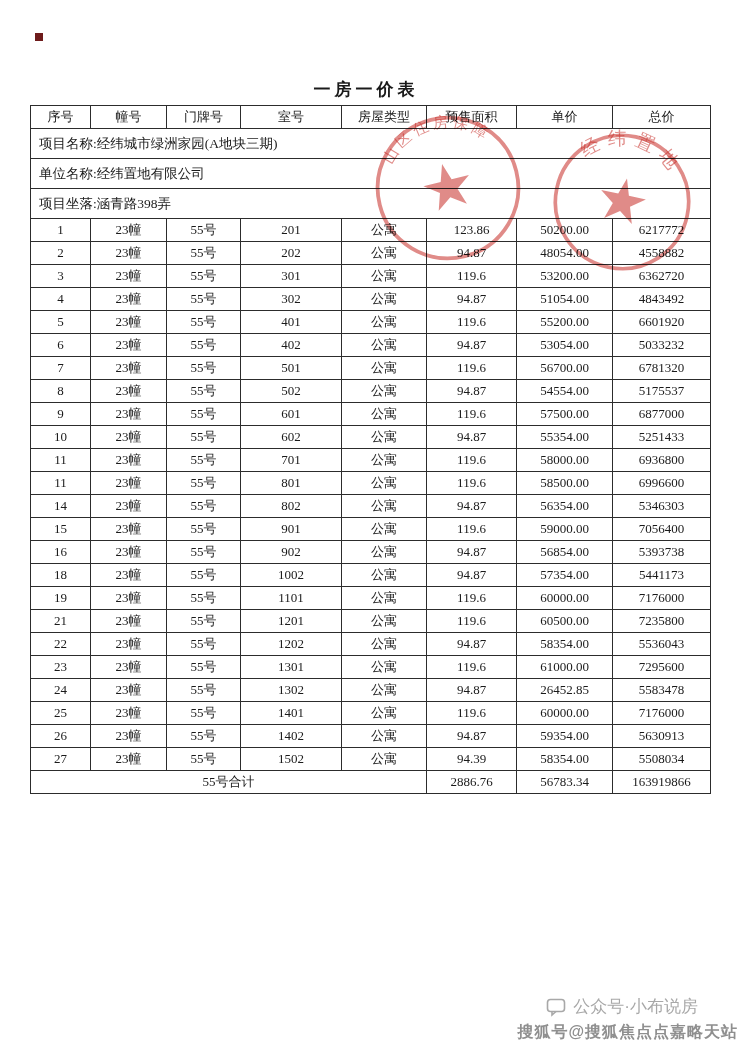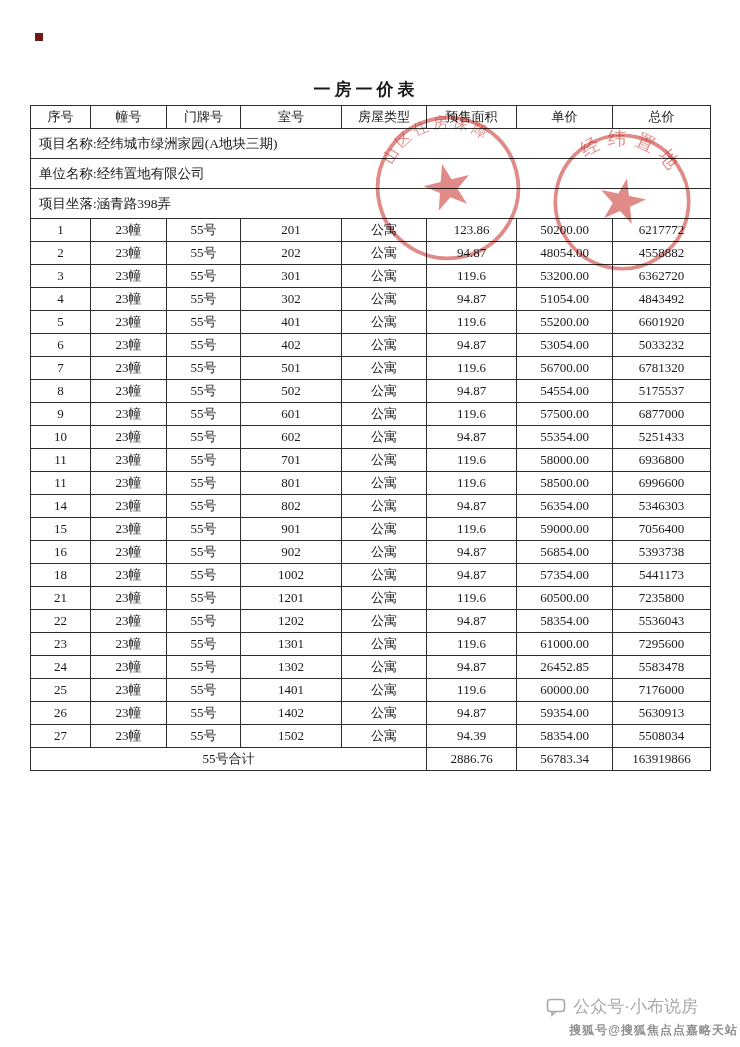--- a/index.html
+++ b/index.html
@@ -51,21 +51,21 @@
   
   .brand {
     position:absolute; top:995px; right:42px;
     display:flex; align-items:center; gap:7px;
     color:#a8a8a8; font-size:17px;
     font-family:"Liberation Sans","DejaVu Sans",sans-serif;
   }
   .brand svg { display:block; }
   .watermark {
     position:absolute; top:1022px; right:2px;
-    color:#8f8f8f; font-size:12px; font-weight:bold;
+    color:#8f8f8f; font-size:16px; font-weight:bold;
     font-family:"Liberation Sans","DejaVu Sans",sans-serif;
     letter-spacing:1px;
   }
 </style>
 </head>
 <body>
 
 <div class="corner-mark"></div>
 
 <div class="doc-title">一房一价表</div>
@@ -259,20 +259,30 @@
         <td>18</td>
         <td>23幢</td>
         <td>55号</td>
         <td>1002</td>
         <td>公寓</td>
         <td>94.87</td>
         <td>57354.00</td>
         <td>5441173</td>
       </tr>
       <tr>
+        <td>19</td>
+        <td>23幢</td>
+        <td>55号</td>
+        <td>1101</td>
+        <td>公寓</td>
+        <td>119.6</td>
+        <td>60000.00</td>
+        <td>7176000</td>
+      </tr>
+      <tr>
         <td>21</td>
         <td>23幢</td>
         <td>55号</td>
         <td>1201</td>
         <td>公寓</td>
         <td>119.6</td>
         <td>60500.00</td>
         <td>7235800</td>
       </tr>
       <tr>

